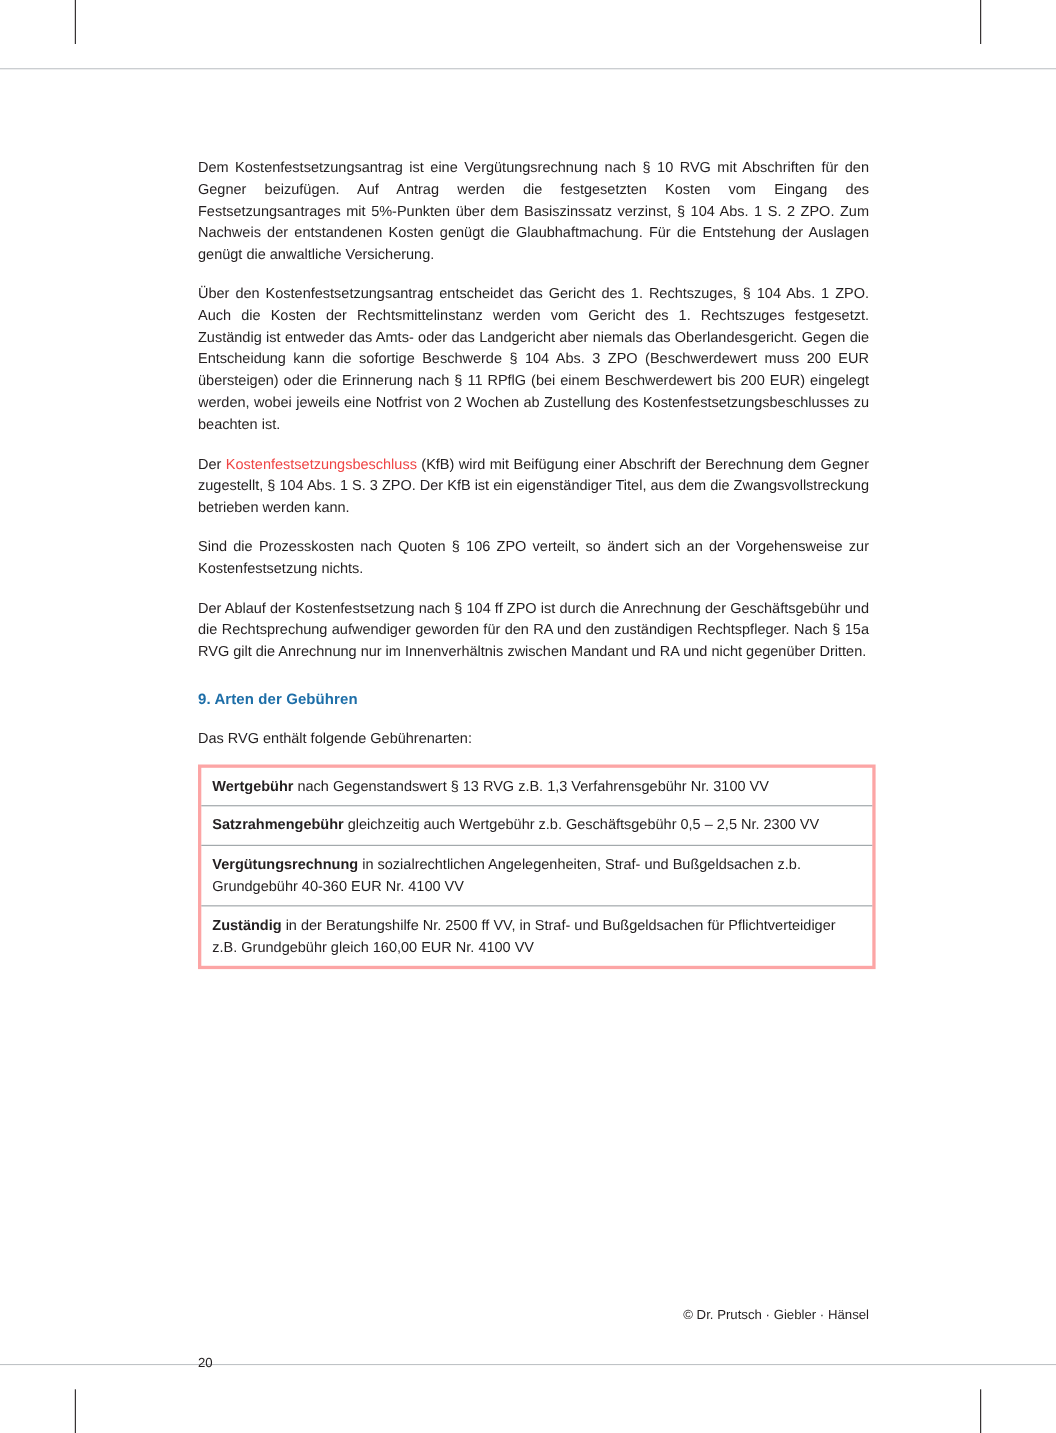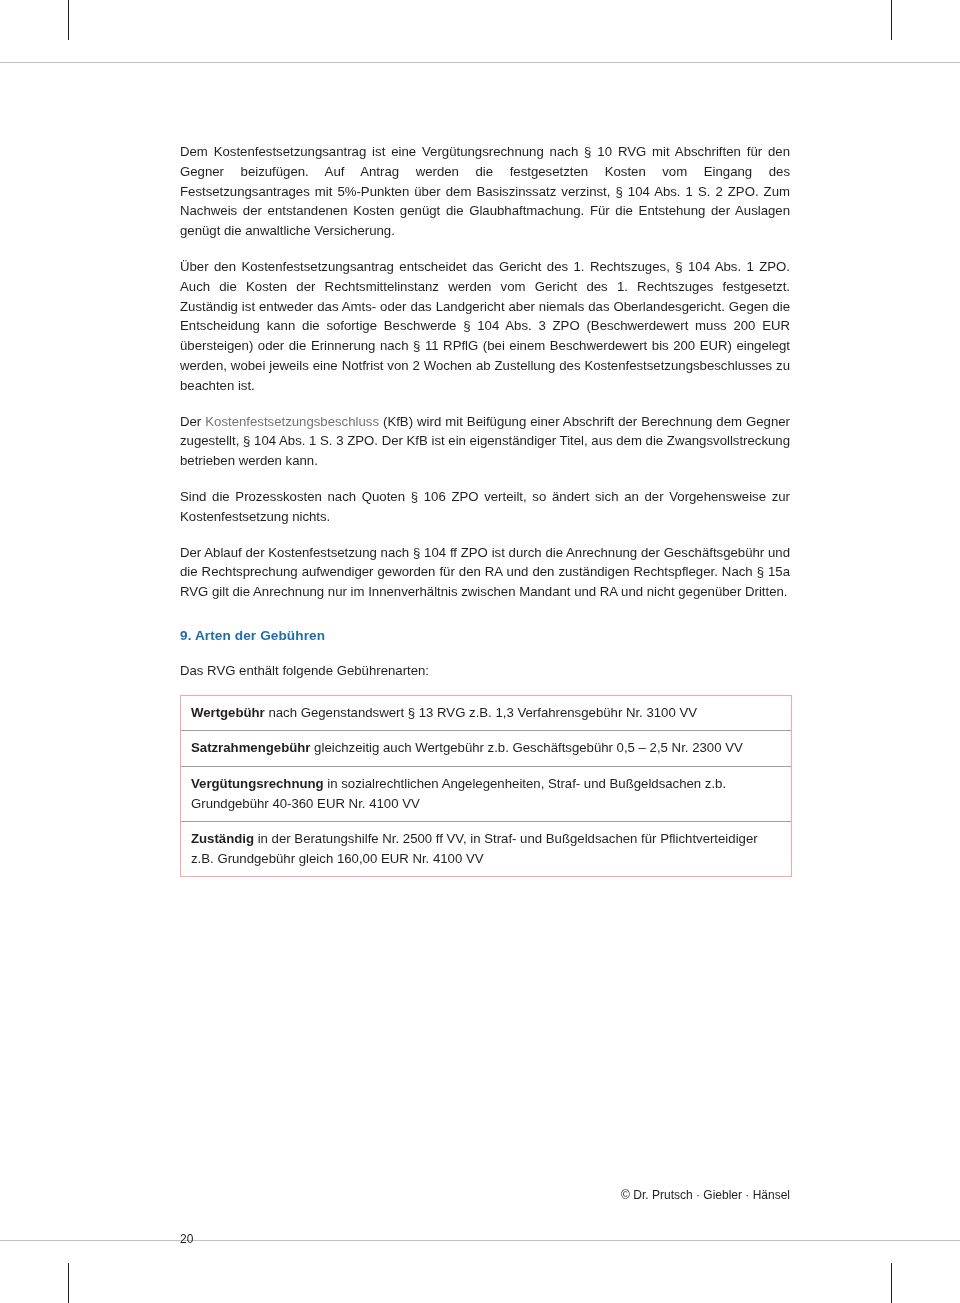--- a/index.html
+++ b/index.html
@@ -53,35 +53,35 @@
     font-size: 13.2px;
     line-height: 19.8px;
     text-align: justify;
     text-justify: inter-word;
     color: #231f20;
   }
   p.para.tight { margin-bottom: 14px; }
   p.para.gap-big { margin-bottom: 22px; }
 
   .link {
-    color: #737373;
+    color: #ef4444;
   }
 
   h2.section-title {
     margin: 26px 0 18px 0;
     font-size: 13.6px;
     font-weight: bold;
     color: #1d6ea8;
     letter-spacing: 0.1px;
   }
   h2.section-title .num { color: #1d6ea8; }
 
   
   .fee-table {
-    border: 1px solid #fca5a5;
+    border: 3px solid #fca5a5;
     border-collapse: collapse;
     width: 100%;
     margin-top: 10px;
   }
   .fee-table .row {
     border-bottom: 1px solid #9aa0a4;
     padding: 7px 10px 8px 10px;
     font-size: 13.2px;
     line-height: 19.6px;
     color: #231f20;

